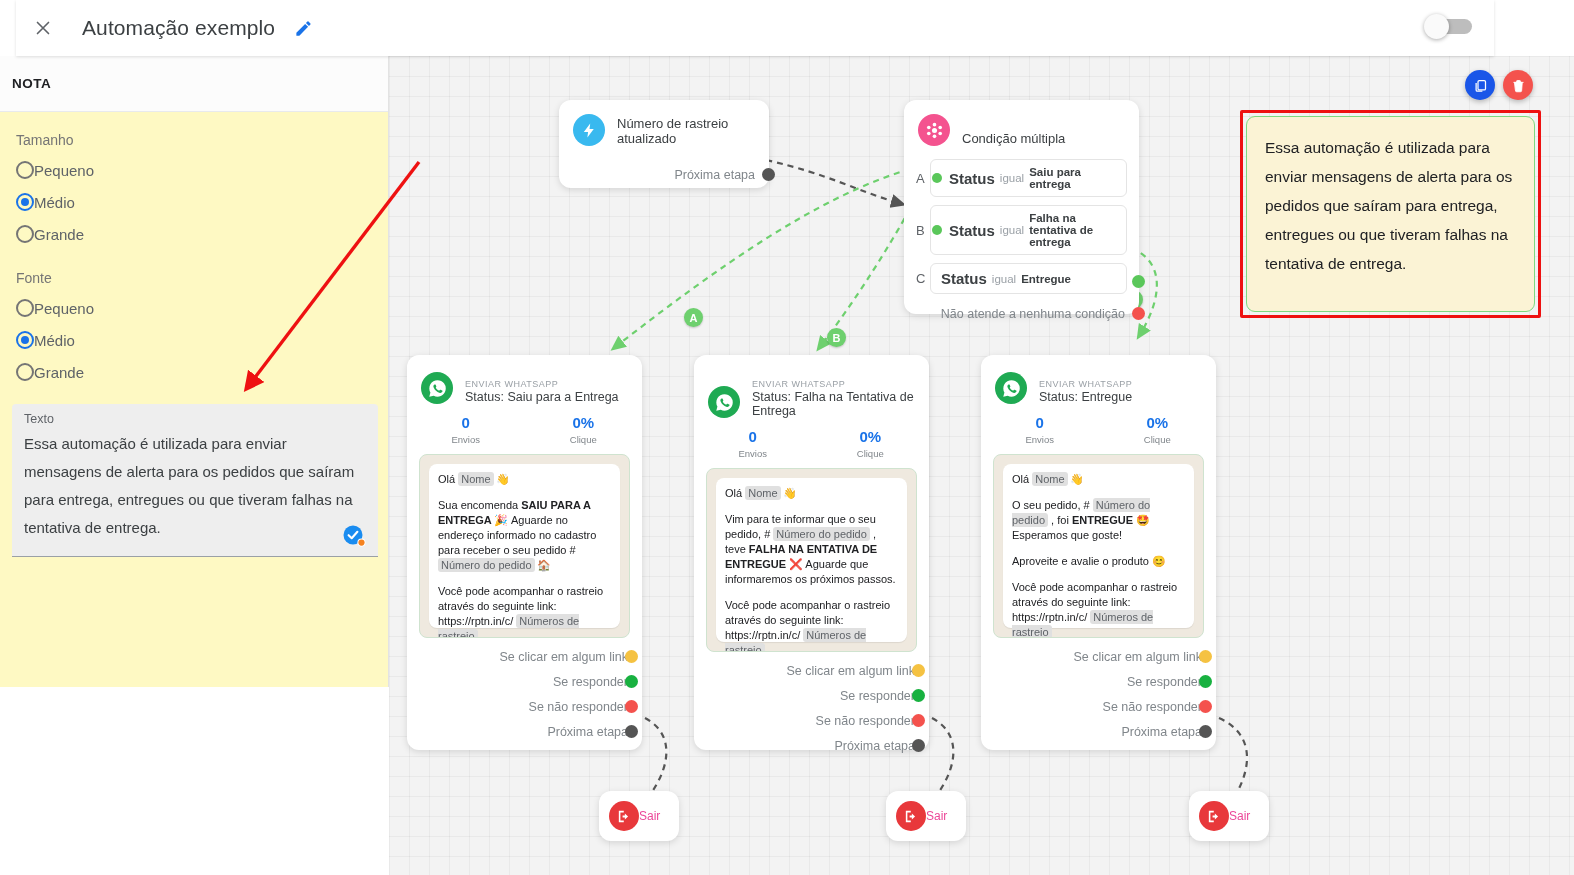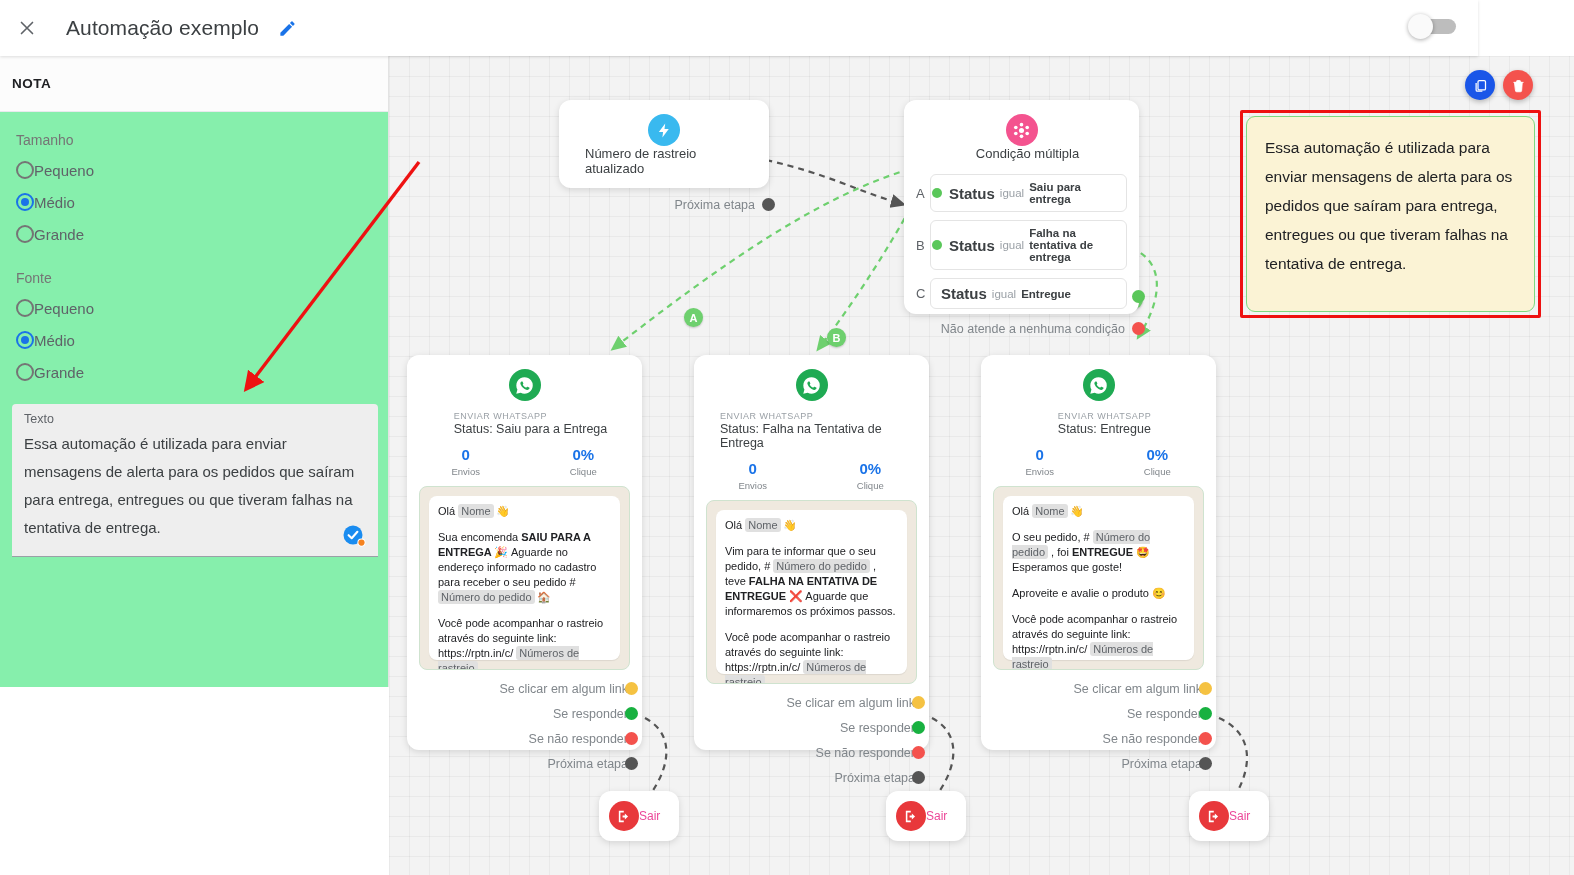--- a/index.html
+++ b/index.html
@@ -6,21 +6,21 @@
   * { box-sizing: border-box; margin: 0; padding: 0; }
   html, body {
     width: 1574px; height: 875px;
     font-family: "Liberation Sans", sans-serif;
     background: #ffffff;
     overflow: hidden;
   }
 
   
   #topbar {
-    position: absolute; left: 0; top: 0; width: 1478px; height: 56px;
+    position: absolute; left: 16px; top: 0; width: 1478px; height: 56px;
     background: #fff; display: flex; align-items: center;
     box-shadow: 0 1px 3px rgba(0,0,0,0.13);
     z-index: 40;
   }
   #close-btn {
     width: 46px; height: 46px; margin-left: 4px;
     display: flex; align-items: center; justify-content: center;
     border-radius: 50%; cursor: pointer; color: #5f6368;
   }
   #doc-title {
@@ -41,21 +41,21 @@
   }
   #power-toggle .knob {
     position: absolute; left: 0; top: 0;
     width: 25px; height: 25px; border-radius: 50%;
     background: #fafafa; box-shadow: 0 1px 4px rgba(0,0,0,0.33);
   }
 
   
   #sidebar {
     position: absolute; left: 0; top: 56px; width: 389px; height: 631px;
-    background: #86efac; z-index: 30; overflow: hidden;
+    background: #fef9c3; z-index: 30; overflow: hidden;
     border-right: 1px solid #e3e3e3;
   }
   #sidebar-header {
     height: 56px; display: flex; align-items: center;
     padding-left: 12px; border-bottom: 1px solid #e8eaed;
     background: #fcfcfc;
   }
   #sidebar-header .sec-title {
     font-size: 13.5px; font-weight: bold; color: #202124; letter-spacing: 0.5px;
   }
@@ -101,21 +101,21 @@
       linear-gradient(to bottom, rgba(0,0,0,0.045) 1px, transparent 1px);
     background-size: 20px 20px;
     overflow: hidden;
   }
   #edges { position: absolute; left: 0; top: 0; width: 1185px; height: 819px; }
 
   .node {
     position: absolute; background: #fff; border-radius: 12px;
     box-shadow: 0 2px 7px rgba(0,0,0,0.13);
   }
-  .node-head { display: flex; align-items: center; padding: 14px 14px 0 14px; flex-direction: column; }
+  .node-head { display: flex; align-items: flex-end; padding: 14px 14px 0 14px; }
   .circ-icon {
     width: 32px; height: 32px; border-radius: 50%; flex: 0 0 auto;
     display: flex; align-items: center; justify-content: center;
   }
   .node-title { font-size: 13px; color: #3c4043; margin-left: 12px; }
 
   .port-row {
     display: flex; align-items: center; justify-content: flex-end;
     padding-right: 14px; height: 25px; position: relative;
   }

